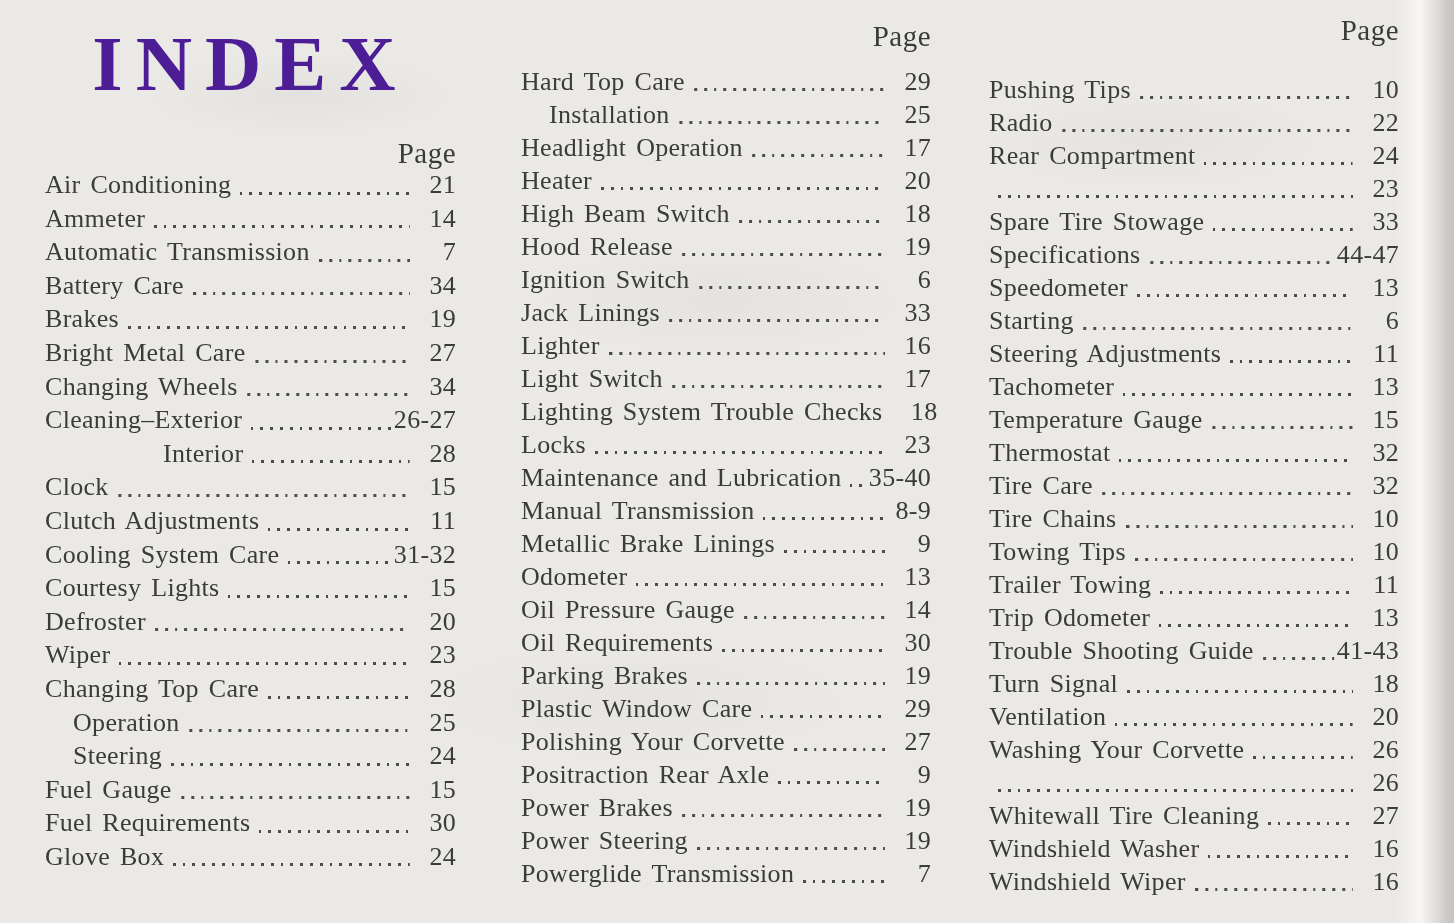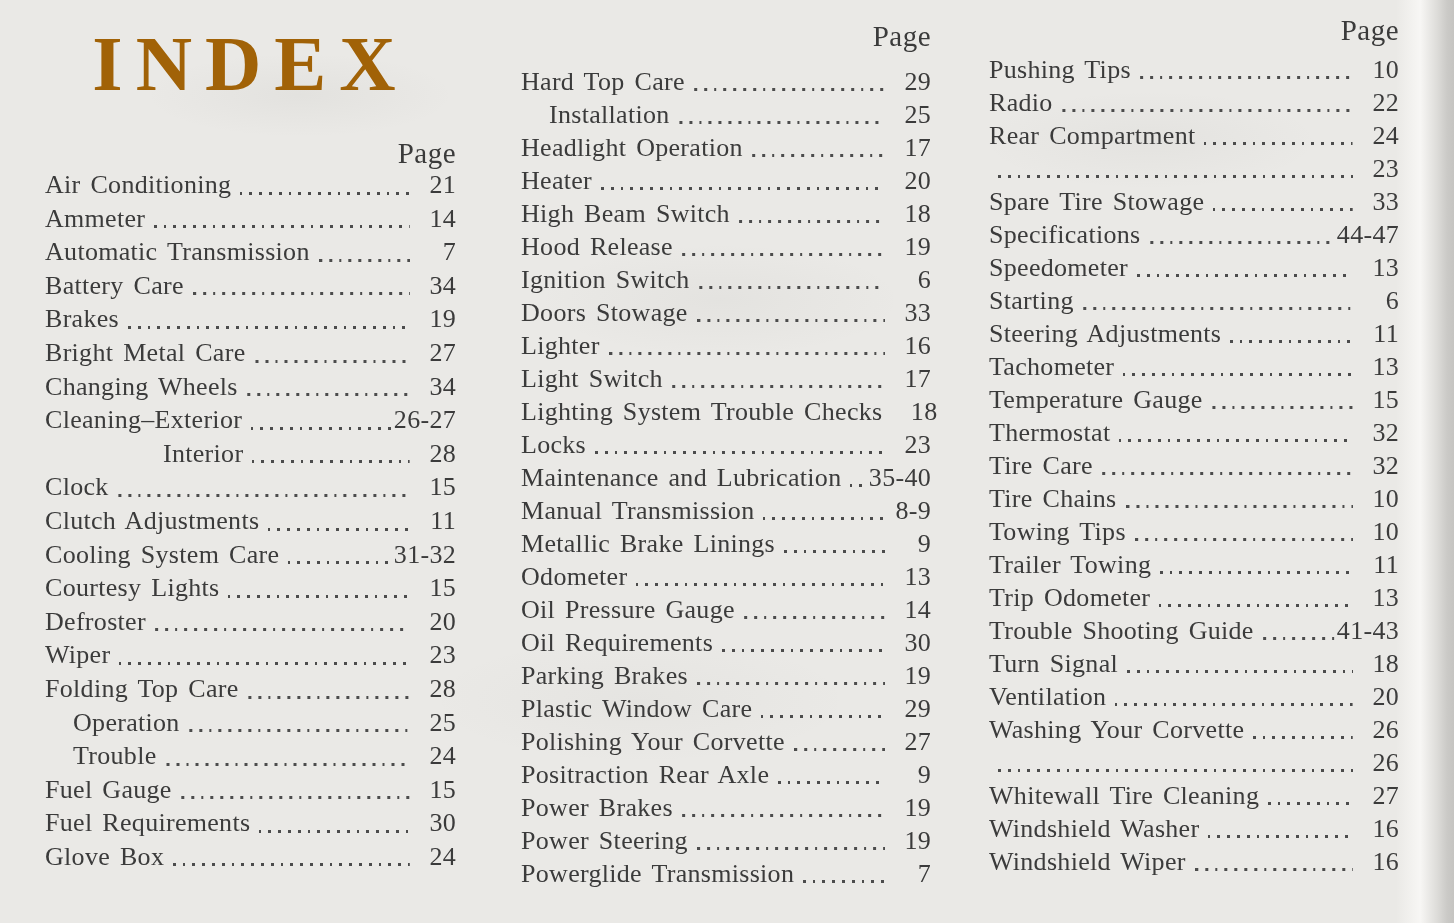--- a/index.html
+++ b/index.html
@@ -35,36 +35,36 @@
   .col2{left:521px;width:410px;}
   .col3{left:989px;width:410px;}
 
   .doc-title{
     margin:20px 0 16px 0;
     text-align:center;
     font-size:78px;
     line-height:88px;
     font-weight:bold;
     letter-spacing:13px;
-    color:#a16207;
+    color:#4c1d95;
     white-space:nowrap;
   }
   .page-label{
     text-align:right;
     font-size:29px;
     line-height:30px;
     letter-spacing:0.5px;
   }
   .col1 .page-label{margin-top:30px;}
   .col2 .page-label{padding-top:21px;}
   .col3 .page-label{padding-top:15px;}
 
   .entries{}
   .col2 .entries{margin-top:14px;}
-  .col3 .entries{margin-top:8px;}
+  .col3 .entries{margin-top:28px;}
 
   .row{
     display:flex;
     align-items:baseline;
     font-size:26px;
     height:33.6px;
     line-height:33.6px;
     white-space:nowrap;
     word-spacing:0.12em;
     letter-spacing:0.3px;
@@ -162,31 +162,31 @@
         <span class="lbl">Defroster</span>
         <span class="leader"></span>
         <span class="num">20</span>
       </div>
       <div class="row">
         <span class="lbl">Wiper</span>
         <span class="leader"></span>
         <span class="num">23</span>
       </div>
       <div class="row">
-        <span class="lbl">Folding Top Care</span>
+        <span class="lbl">Changing Top Care</span>
         <span class="leader"></span>
         <span class="num">28</span>
       </div>
       <div class="row indent1">
         <span class="lbl">Operation</span>
         <span class="leader"></span>
         <span class="num">25</span>
       </div>
       <div class="row indent1">
-        <span class="lbl">Trouble</span>
+        <span class="lbl">Steering</span>
         <span class="leader"></span>
         <span class="num">24</span>
       </div>
       <div class="row">
         <span class="lbl">Fuel Gauge</span>
         <span class="leader"></span>
         <span class="num">15</span>
       </div>
       <div class="row">
         <span class="lbl">Fuel Requirements</span>
@@ -233,21 +233,21 @@
         <span class="lbl">Hood Release</span>
         <span class="leader"></span>
         <span class="num">19</span>
       </div>
       <div class="row">
         <span class="lbl">Ignition Switch</span>
         <span class="leader"></span>
         <span class="num">6</span>
       </div>
       <div class="row">
-        <span class="lbl">Doors Stowage</span>
+        <span class="lbl">Jack Linings</span>
         <span class="leader"></span>
         <span class="num">33</span>
       </div>
       <div class="row">
         <span class="lbl">Lighter</span>
         <span class="leader"></span>
         <span class="num">16</span>
       </div>
       <div class="row">
         <span class="lbl">Light Switch</span>

